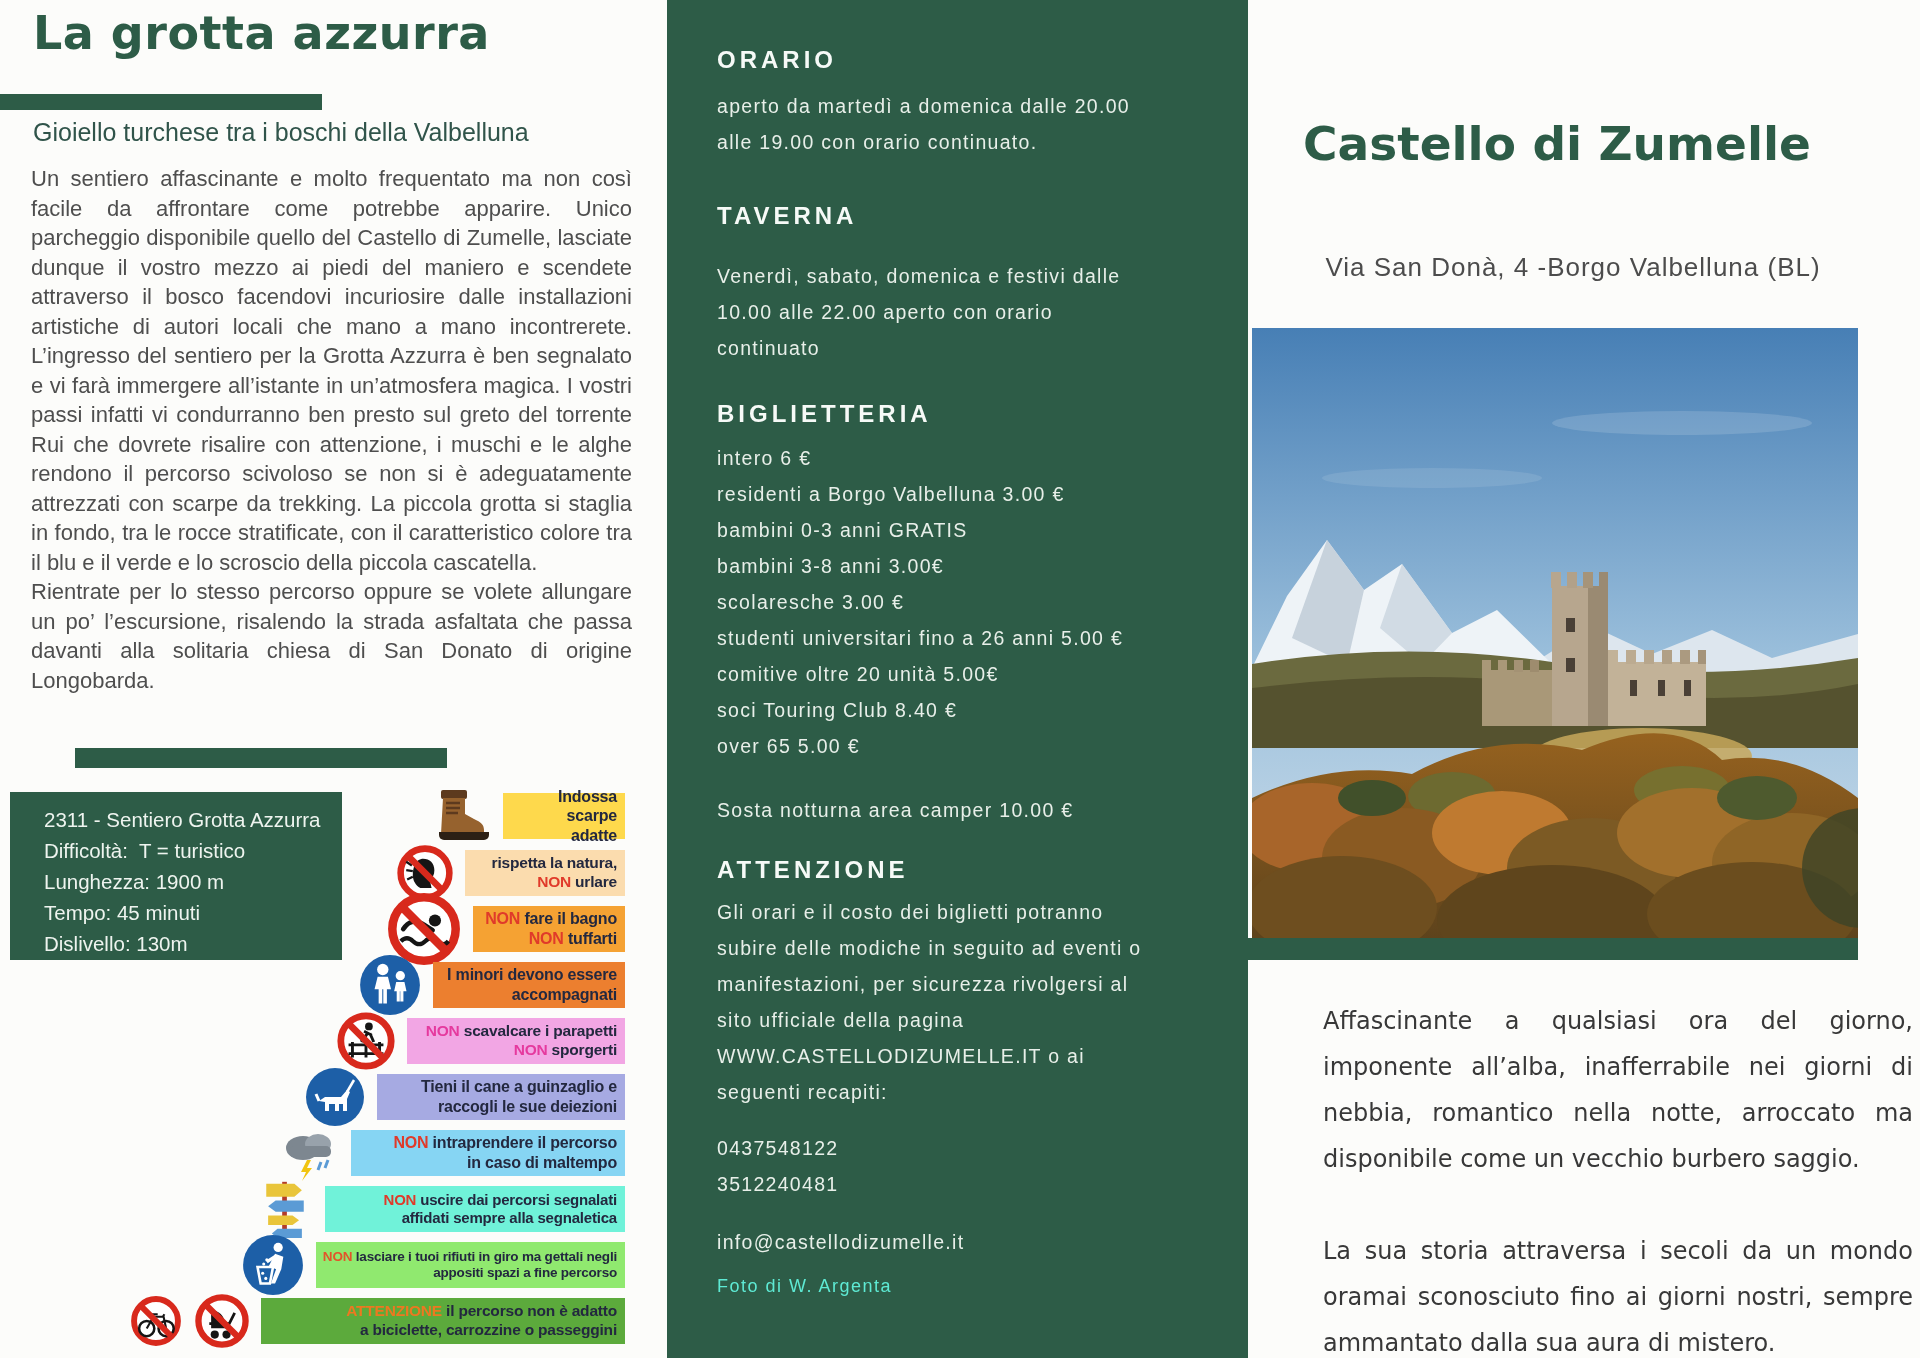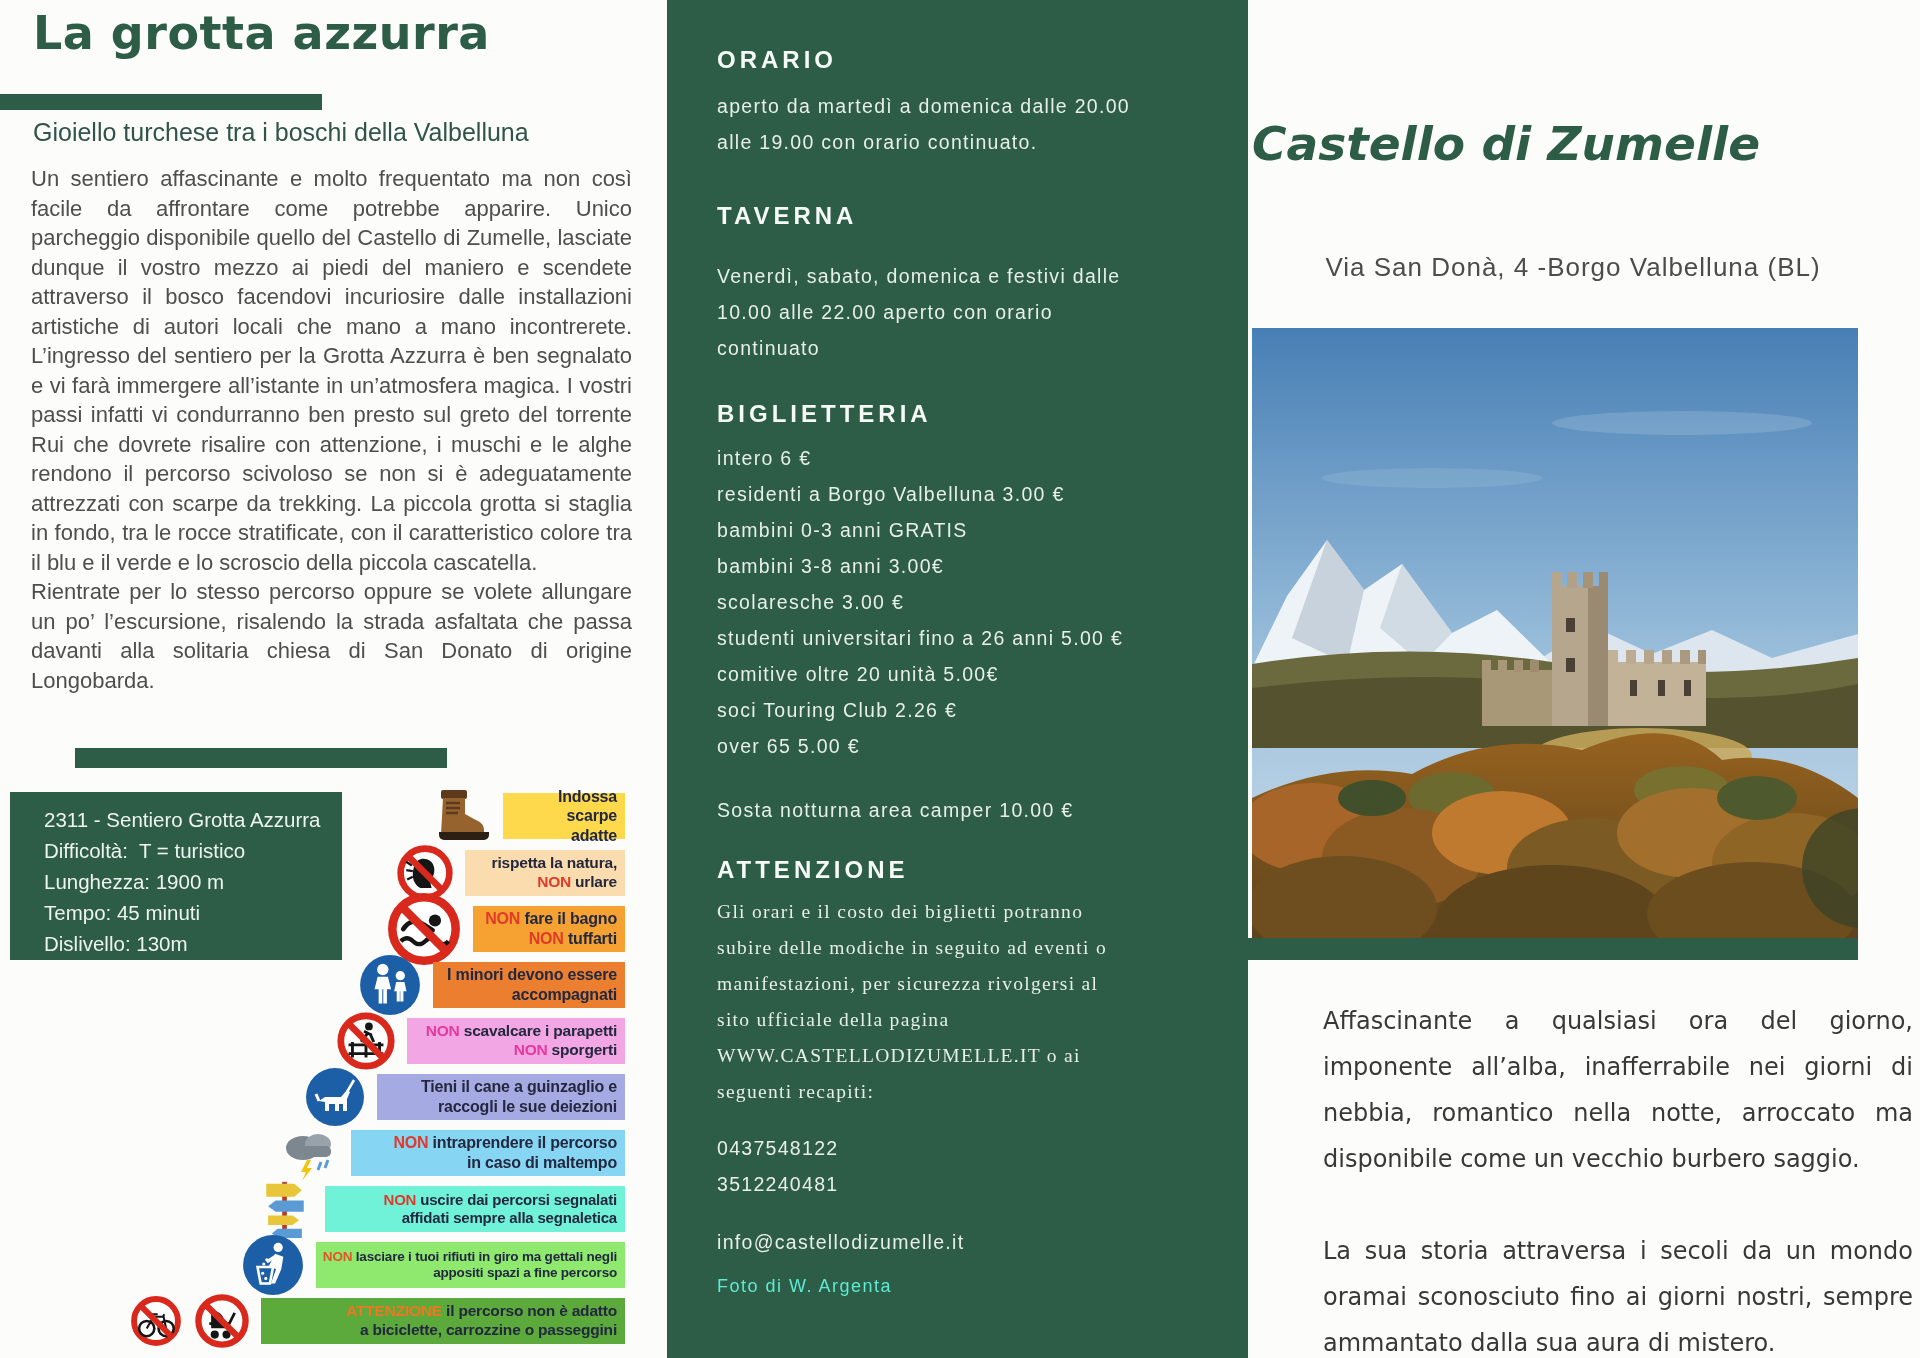--- a/index.html
+++ b/index.html
@@ -32,28 +32,28 @@
            box-sizing:border-box;padding:44px 40px 0 50px;color:#e8efe9;}
   .mc-heading{font-weight:bold;font-size:24px;letter-spacing:4px;line-height:32px;color:#f6faf7;}
   .mc-line{font-size:19.5px;letter-spacing:1.3px;line-height:36px;}
   .mc-sec .mc-lines{margin-top:12px;}
   .sec-taverna{margin-top:40px;}
   .sec-taverna .mc-lines{margin-top:26px;}
   .sec-biglietteria{margin-top:32px;}
   .sec-biglietteria .mc-lines{margin-top:10px;}
   .mc-extra{margin-top:28px;}
   .sec-attenzione{margin-top:26px;}
-  .sec-attenzione .mc-lines{margin-top:8px;font-family:Liberation Serif, serif;}
+  .sec-attenzione .mc-lines{margin-top:8px;}
   .mc-contacts{margin-top:20px;}
   .mc-email{margin-top:22px;}
   .mc-credit{margin-top:16px;font-size:18px;color:#5eead4;letter-spacing:1.5px;}
   
   .col-right{position:absolute;left:1248px;top:0;width:672px;height:1358px;background:#fcfcfa;}
-  .r-title{position:absolute;left:4px;top:116px;width:610px;margin:0;text-align:left;
-           font-size:47px;font-weight:bold;color:#2d5c47;font-family:"DejaVu Sans",sans-serif;font-style:italic;}
+  .r-title{position:absolute;left:4px;top:116px;width:610px;margin:0;text-align:center;
+           font-size:47px;font-weight:bold;color:#2d5c47;font-family:"DejaVu Sans",sans-serif;}
   .r-address{position:absolute;left:20px;top:252px;width:610px;text-align:center;font-size:26px;
              color:#4c4c4c;letter-spacing:1px;}
   .photo{position:absolute;left:4px;top:328px;width:606px;height:610px;overflow:hidden;}
   .photo-bar{position:absolute;left:0;top:938px;width:610px;height:22px;background:#2d5c47;}
   .r-text{position:absolute;left:75px;top:998px;width:590px;font-size:24px;line-height:46px;
           text-align:justify;color:#383838;font-family:"DejaVu Sans",sans-serif;}
   .r-text p{margin:0 0 46px 0;}
 </style>
 </head>
 <body>
@@ -267,21 +267,21 @@
       <div class="mc-sec sec-biglietteria">
         <div class="mc-heading">BIGLIETTERIA</div>
         <div class="mc-lines">
           <div class="mc-line">intero 6 €</div>
           <div class="mc-line">residenti a Borgo Valbelluna 3.00 €</div>
           <div class="mc-line">bambini 0-3 anni GRATIS</div>
           <div class="mc-line">bambini 3-8 anni 3.00€</div>
           <div class="mc-line">scolaresche 3.00 €</div>
           <div class="mc-line">studenti universitari fino a 26 anni 5.00 €</div>
           <div class="mc-line">comitive oltre 20 unità 5.00€</div>
-          <div class="mc-line">soci Touring Club 2.26 €</div>
+          <div class="mc-line">soci Touring Club 8.40 €</div>
           <div class="mc-line">over 65 5.00 €</div>
         </div>
         <div class="mc-line mc-extra">Sosta notturna area camper 10.00 €</div>
       </div>
       <div class="mc-sec sec-attenzione">
         <div class="mc-heading">ATTENZIONE</div>
         <div class="mc-lines">
           <div class="mc-line">Gli orari e il costo dei biglietti potranno</div>
           <div class="mc-line">subire delle modiche in seguito ad eventi o</div>
           <div class="mc-line">manifestazioni, per sicurezza rivolgersi al</div>

